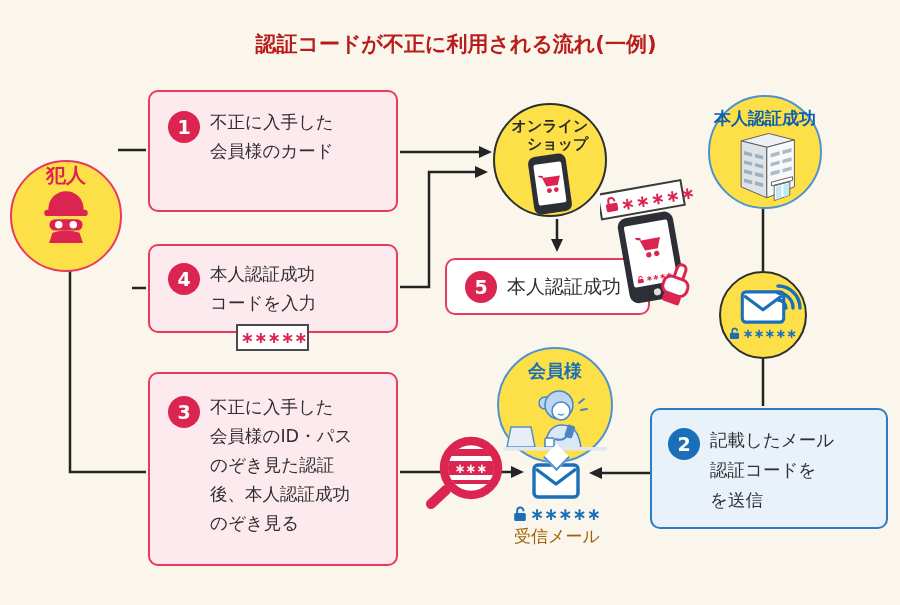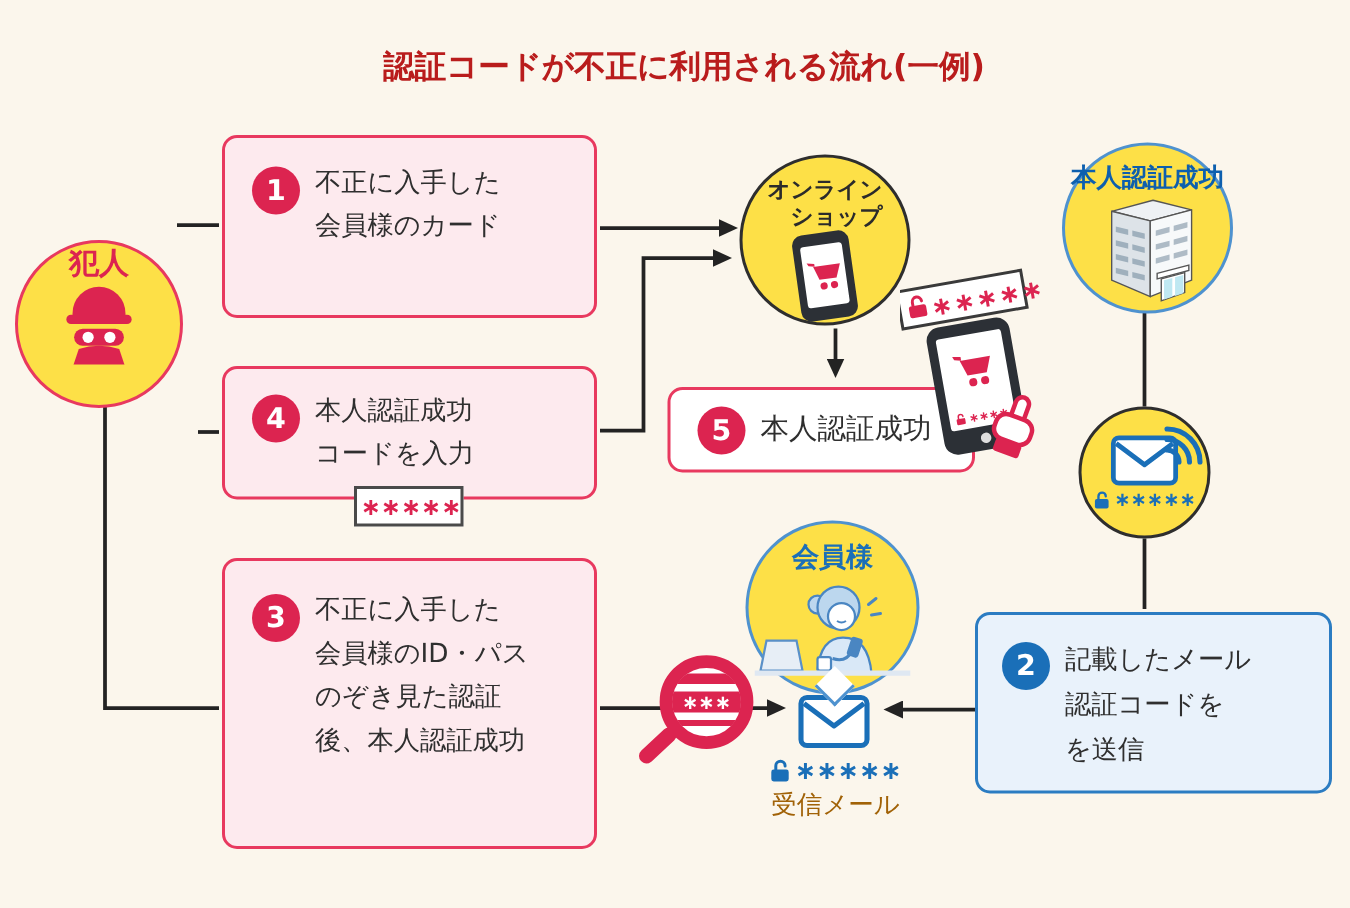--- a/index.html
+++ b/index.html
@@ -103,20 +103,21 @@
   <span class="mask-red" style="font-size:16px;">∗∗∗∗∗</span>
 </div>
 
 <div class="abs stepbox pink" style="left:148px;top:372px;width:250px;height:194px;padding:19px 10px 10px 18px;">
   <div class="badge r" style="margin-top:3px;">3</div>
   <div class="lines-txt">
     <span>不正に入手した</span>
     <span>会員様のID・パス</span>
     <span>のぞき見た認証</span>
     <span>後、本人認証成功</span>
+    <span>のぞき見る</span>
   </div>
 </div>
 
 <div class="abs circle c-dark" style="left:493px;top:103px;width:114px;height:114px;">
   <div class="clabel-dark" style="margin-top:12px;">
     <span style="display:block;">オンライン</span>
     <span style="display:block;text-align:right;">ショップ</span>
   </div>
   <svg width="46" height="62" viewBox="0 0 46 62" style="margin-top:0;transform:rotate(-8deg);">
     <rect x="4" y="2" width="38" height="58" rx="7" fill="#2c3036"></rect>

